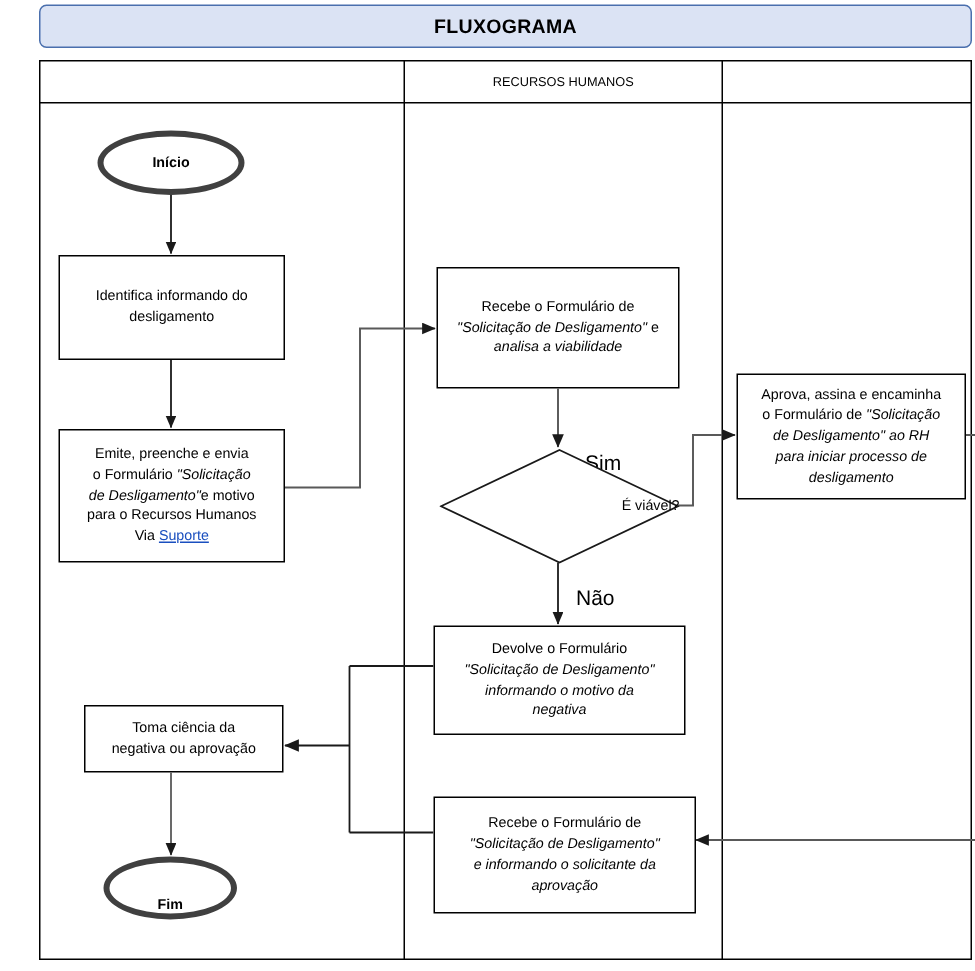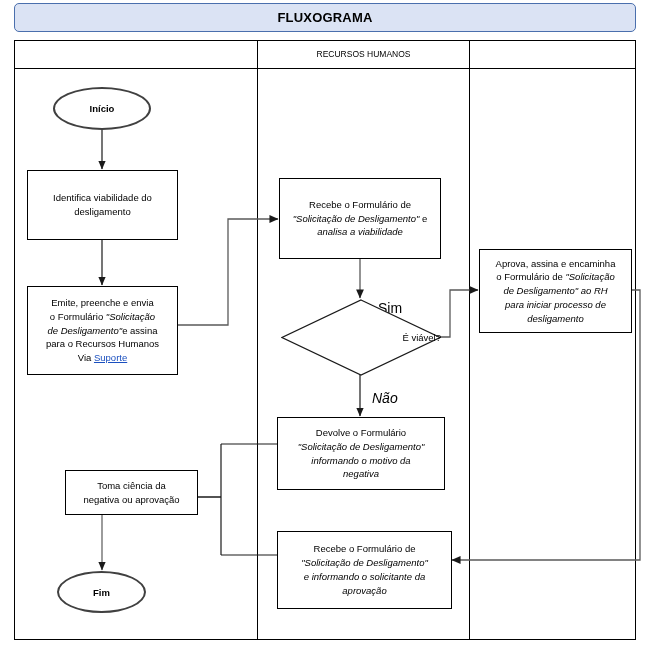--- a/index.html
+++ b/index.html
@@ -10,21 +10,21 @@
   body {
     width: 650px;
     height: 647px;
     font-family: "Liberation Sans", sans-serif;
     position: relative;
     overflow: hidden;
   }
 
   #root {
     position: absolute;
-    left: 0; top: 0;
+    left: 12px; top: 0;
     width: 598px;
     height: 647px;
     padding-left: 11px;
   }
 
   
   .title-banner {
     position: absolute;
     left: 14px;
     top: 3px;
@@ -103,21 +103,21 @@
     color: #000;
     background: #ffffff;
   }
   .node.process {
     border: 1px solid #000;
     font-size: 9.5px;
     line-height: 1.45;
     padding: 3px 5px;
   }
   .node.terminator {
-    border: 2px solid #404040;
+    border: 4px solid #404040;
     border-radius: 50%;
     font-size: 9.5px;
     font-weight: bold;
   }
   .node-text { display: block; }
   .node-text i { font-style: italic; }
   .link-text {
     color: #1a4fbf;
     text-decoration: underline;
   }
@@ -198,38 +198,38 @@
     <polyline points="277,555 221,555" fill="none" stroke="#1a1a1a" stroke-width="1.2"></polyline>
 
     <line x1="221" y1="444" x2="221" y2="555" stroke="#1a1a1a" stroke-width="1.2"></line>
 
     <line x1="221" y1="497" x2="178" y2="497" stroke="#1a1a1a" stroke-width="1.4" marker-end="url(#arrowBlack)"></line>
 
     <line x1="102" y1="515" x2="102" y2="570" stroke="#595959" stroke-width="1.2" marker-end="url(#arrowBlack)"></line>
   </svg>
 
   <div class="edge-label" style="left:378px; top:300px;">Sim</div>
-  <div class="edge-label" style="left:372px; top:390px;font-style:italic;">Não</div>
+  <div class="edge-label" style="left:372px; top:390px;">Não</div>
 
   <div class="node terminator" style="left:53px; top:87px; width:98px; height:43px;">
     <span>Início</span>
   </div>
 
   <div class="node process" style="left:27px; top:170px; width:151px; height:70px;">
     <div class="node-text">
-      <span>Identifica viabilidade do</span><br>
+      <span>Identifica informando do</span><br>
       <span>desligamento</span>
     </div>
   </div>
 
   <div class="node process" style="left:27px; top:286px; width:151px; height:89px;">
     <div class="node-text">
       <span>Emite, preenche e envia</span><br>
       <span>o Formulário </span><i>"Solicitação</i><br>
-      <i>de Desligamento"</i><span>e assina</span><br>
+      <i>de Desligamento"</i><span>e motivo</span><br>
       <span>para o Recursos Humanos</span><br>
       <span>Via </span><a class="link-text" href="#">Suporte</a>
     </div>
   </div>
 
   <div class="node process" style="left:279px; top:178px; width:162px; height:81px;">
     <div class="node-text">
       <span>Recebe o Formulário de</span><br>
       <i>"Solicitação de Desligamento"</i><span> e</span><br>
       <i>analisa a viabilidade</i>
@@ -264,24 +264,24 @@
 
   <div class="node process" style="left:277px; top:531px; width:175px; height:78px;">
     <div class="node-text">
       <span>Recebe o Formulário de</span><br>
       <i>"Solicitação de Desligamento"</i><br>
       <i>e informando o solicitante da</i><br>
       <i>aprovação</i>
     </div>
   </div>
 
-  <div class="node process" style="left:44px; top:470px; width:133px; height:45px;margin-left:21px;">
+  <div class="node process" style="left:44px; top:470px; width:133px; height:45px;">
     <div class="node-text">
       <span>Toma ciência da</span><br>
       <span>negativa ou aprovação</span>
     </div>
   </div>
 
-  <div class="node terminator" style="left:57px; top:571px; width:89px; height:42px;">
+  <div class="node terminator" style="left:57px; top:571px; width:89px; height:42px;align-items:flex-end;">
     <span>Fim</span>
   </div>
 
 </div>
 
 </body></html>

